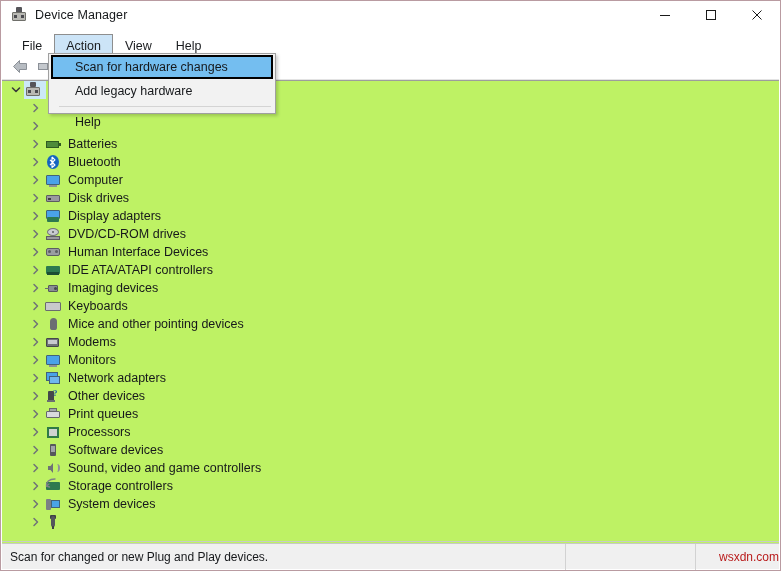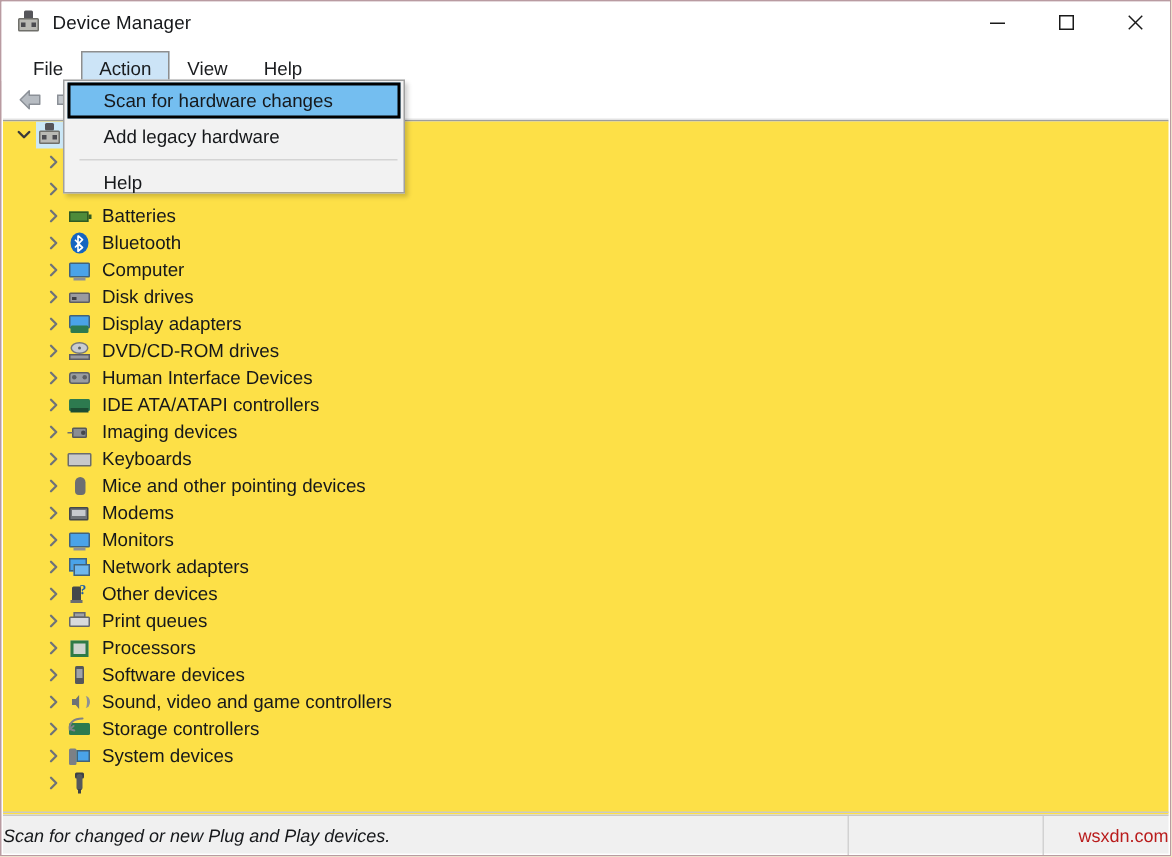--- a/index.html
+++ b/index.html
@@ -146,21 +146,21 @@
     background: #9d9d9d;
   }
 
   
   .tree-pane {
     position: absolute;
     left: 1px;
     top: 80px;
     width: 777px;
     height: 462px;
-    background: #fde047;
+    background: #bef264;
     overflow: hidden;
   }
   .tree-row {
     position: relative;
     height: 18px;
     display: flex;
     align-items: center;
     font-size: 12.5px;
     color: #16181b;
     white-space: nowrap;
@@ -402,24 +402,24 @@
     left: 22px;
     top: 0;
     height: 18px;
     width: 22px;
     background: #cce8f7;
   }
 
   
   .dropdown {
     position: absolute;
-    left: 41px;
+    left: 47px;
     top: 52px;
     width: 228px;
-    height: 76px;
+    height: 61px;
     background: #f2f2f2;
     border: 1px solid #a0a0a0;
     box-sizing: border-box;
     z-index: 40;
     box-shadow: 2px 2px 3px rgba(0,0,0,.18);
   }
   .dd-item {
     height: 24px;
     display: flex;
     align-items: center;
@@ -457,23 +457,22 @@
   .sb-panel {
     height: 26px;
     display: flex;
     align-items: center;
     font-size: 12px;
     color: #16181b;
     box-sizing: border-box;
   }
   .sb-panel.p1 {
     width: 564px;
-    padding-left: 0;
+    padding-left: 8px;
     border-right: 1px solid #d2d2d2;
-    font-style: italic;
   }
   .sb-panel.p2 {
     width: 130px;
     border-right: 1px solid #d2d2d2;
   }
   .sb-panel.p3 {
     flex: 1;
     justify-content: flex-end;
     color: #b91c1c;
     font-size: 12px;

